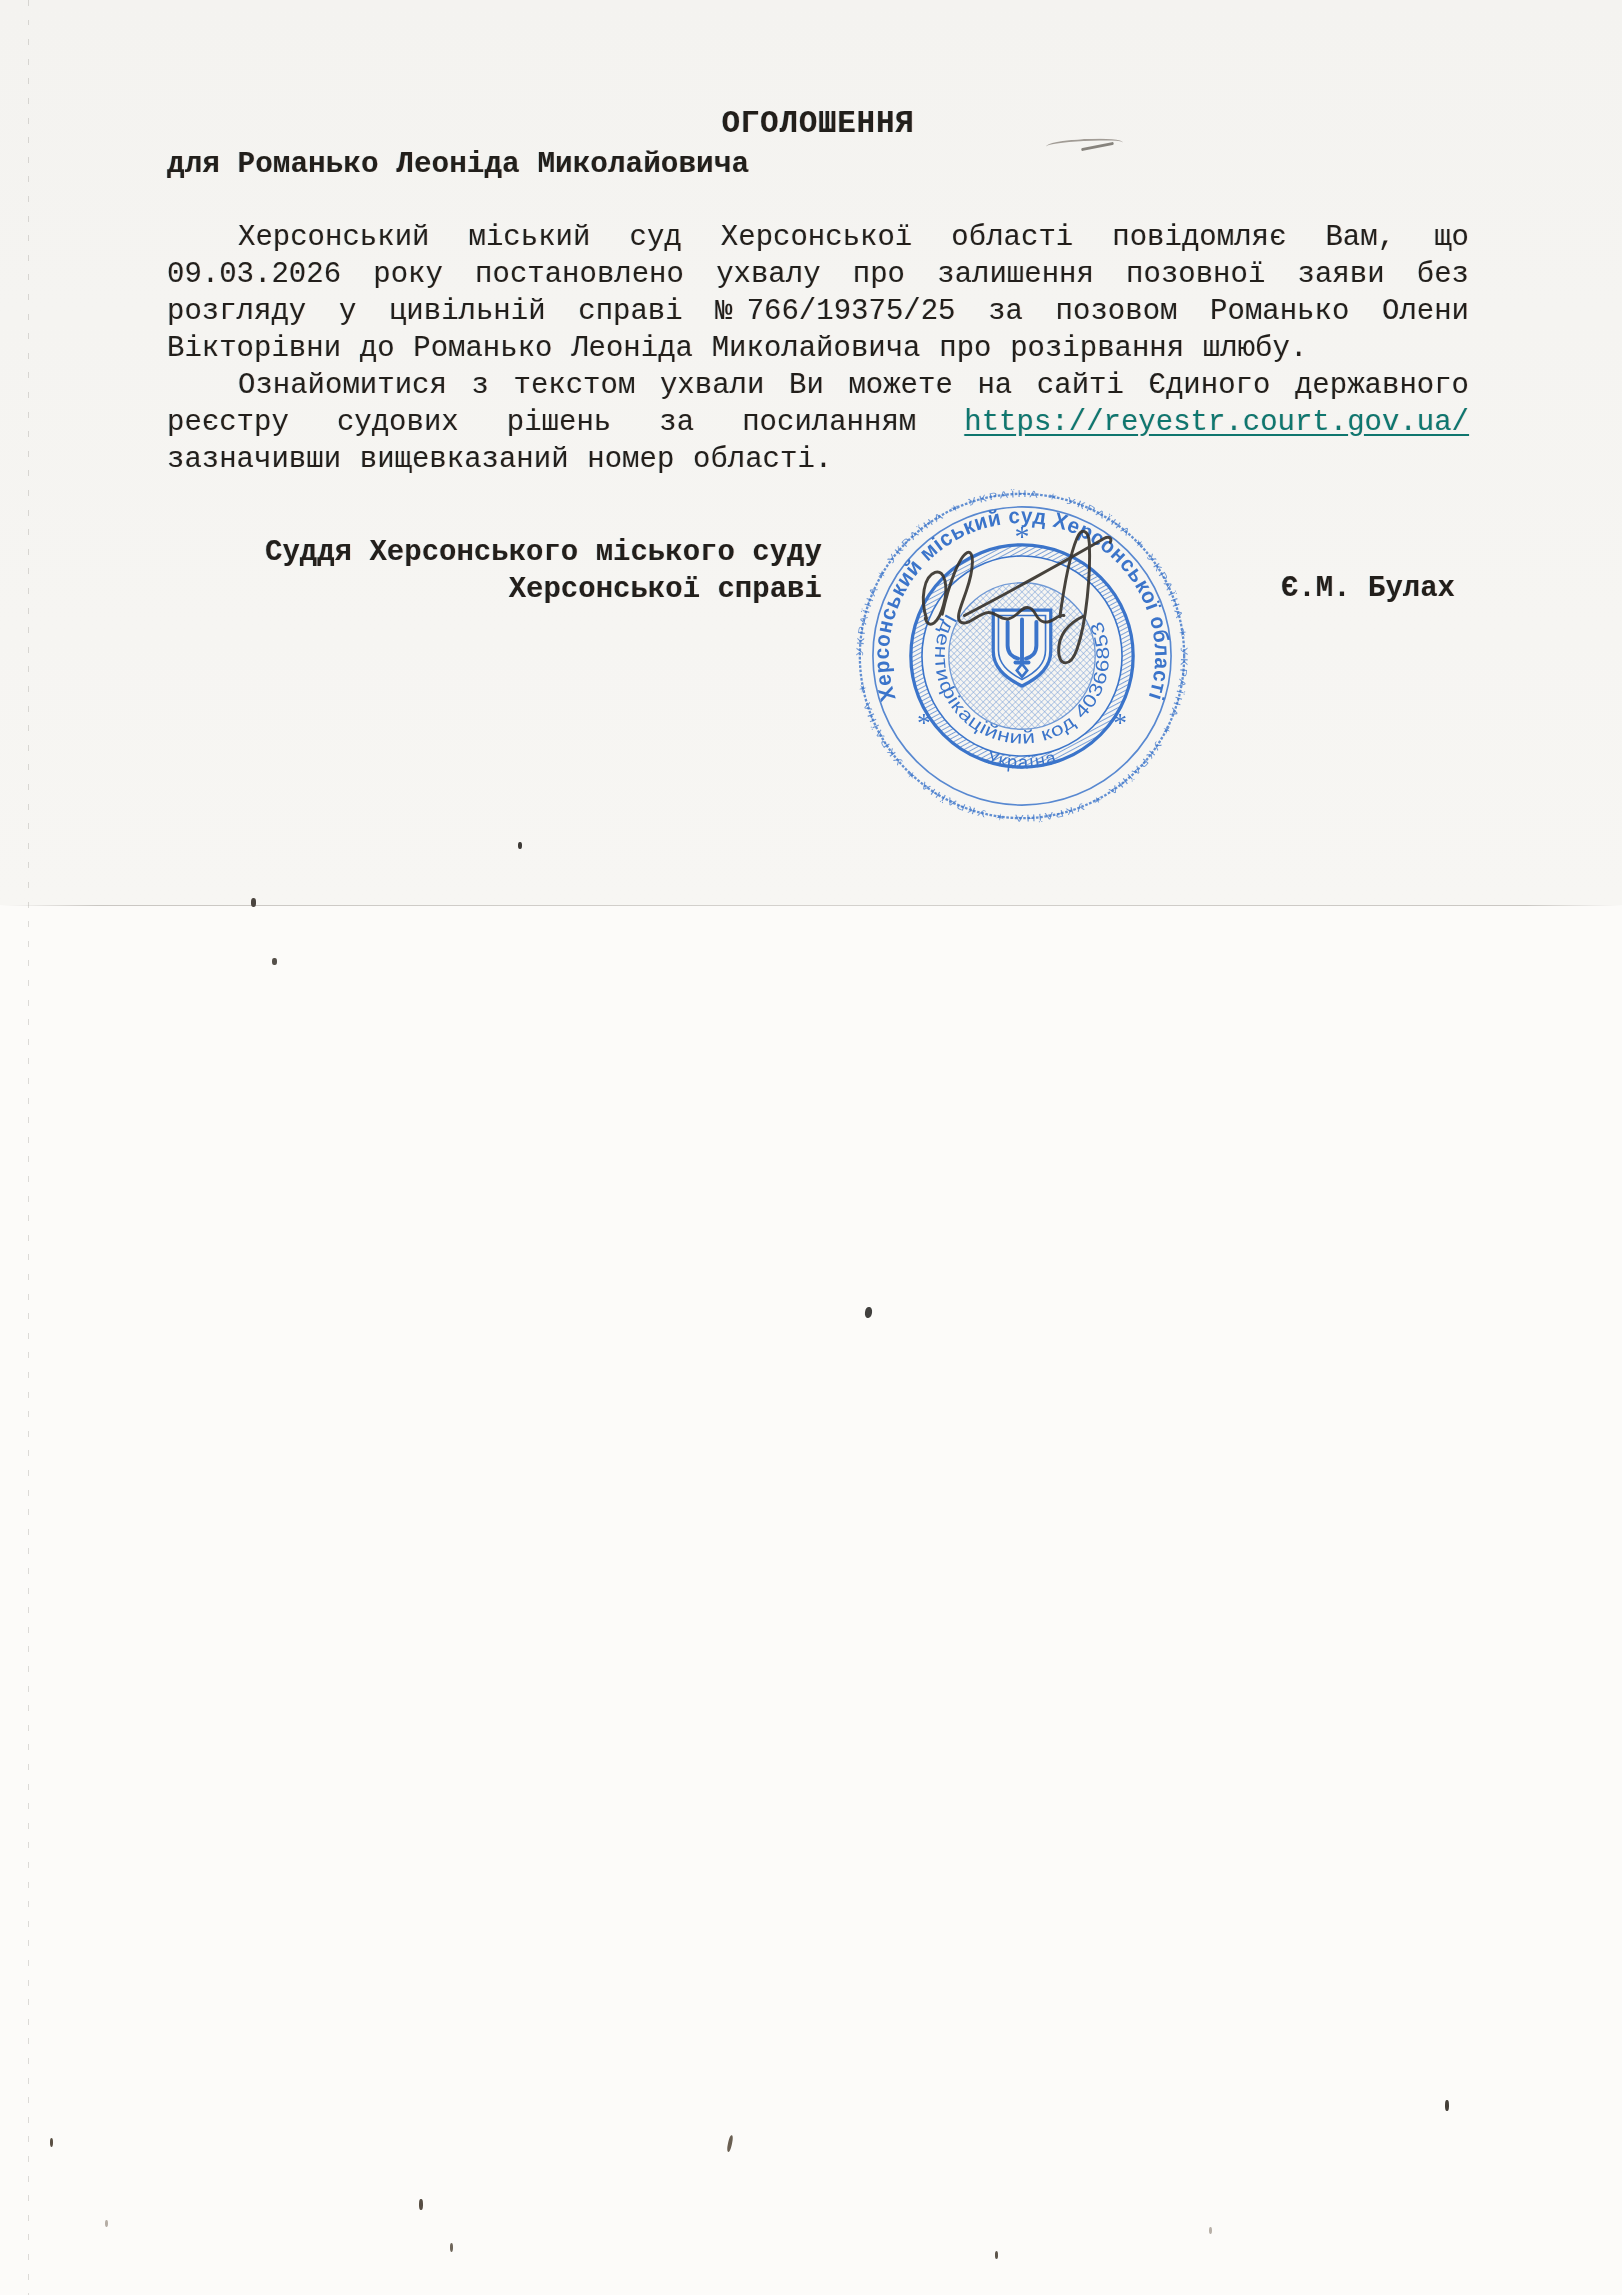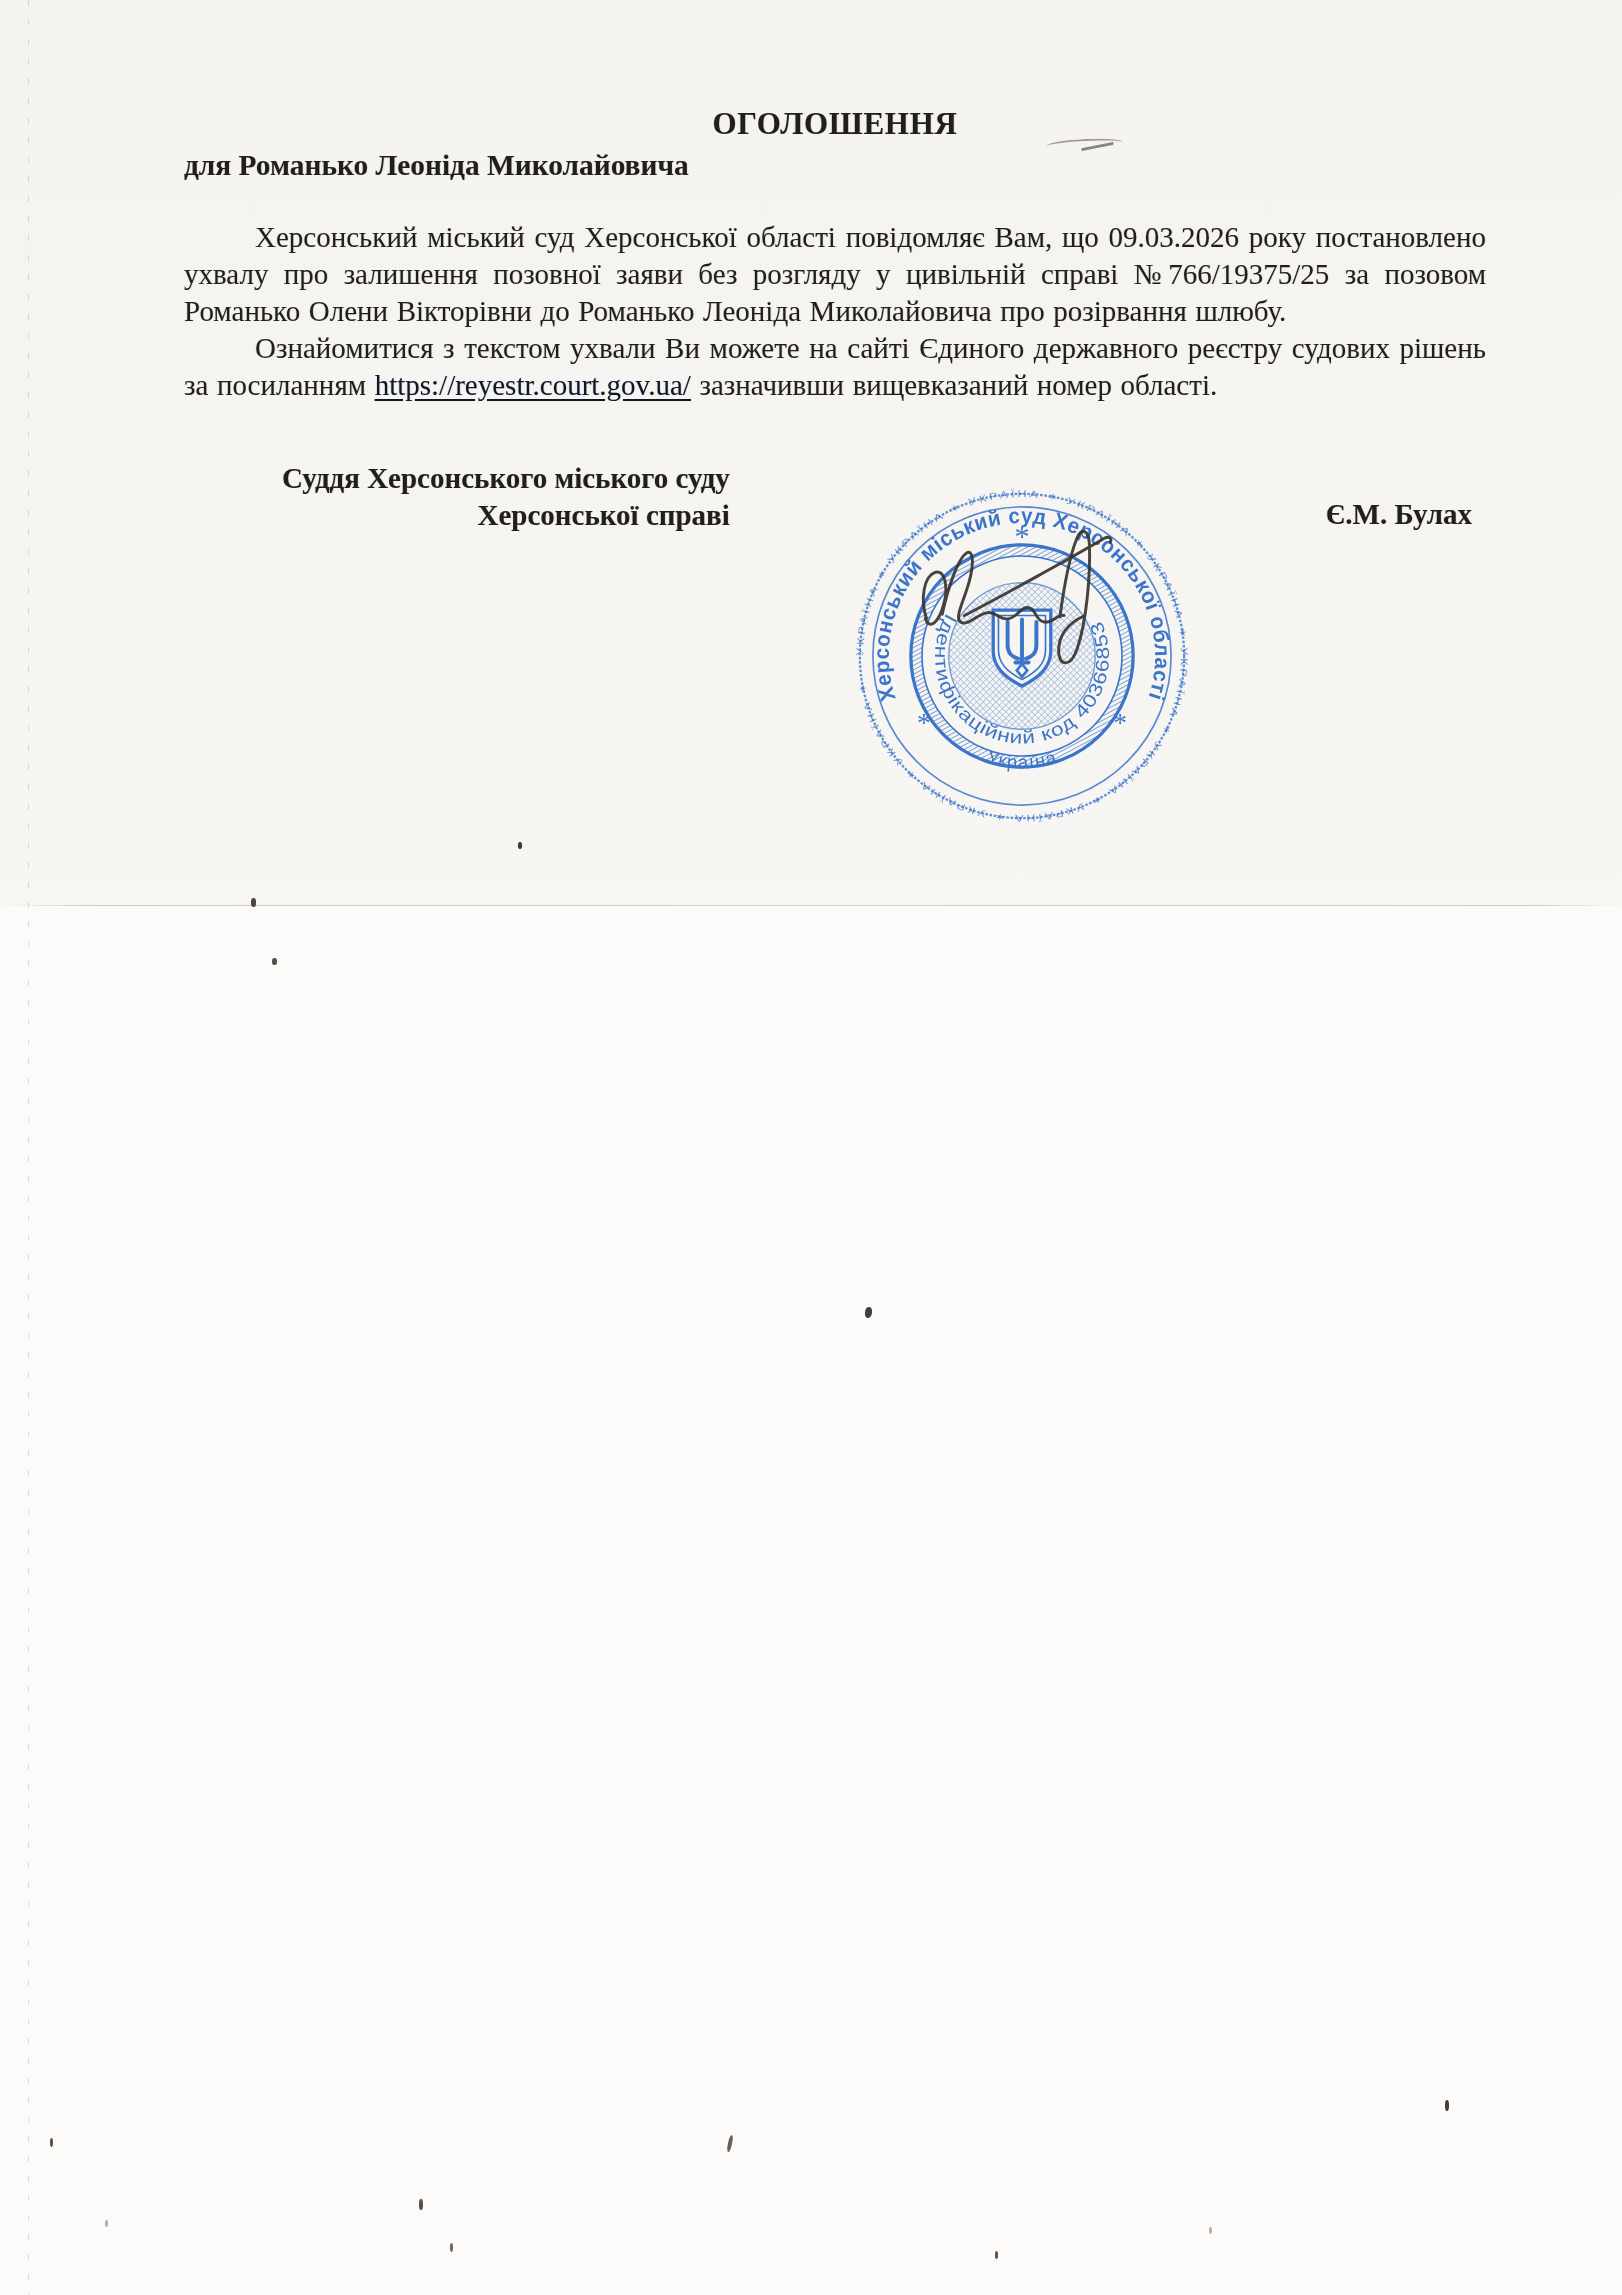--- a/index.html
+++ b/index.html
@@ -16,29 +16,30 @@
   }
   .fold-line{
     position:absolute;left:0;top:905px;width:100%;height:1.3px;
     background:linear-gradient(90deg,rgba(140,135,128,0) 0%,rgba(140,135,128,.45) 6%,rgba(152,147,140,.40) 50%,rgba(140,135,128,.45) 94%,rgba(140,135,128,0) 100%);
   }
   .tick-line{
     position:absolute;left:27.5px;top:0;width:1.3px;height:100%;opacity:.40;
     background-image:repeating-linear-gradient(180deg,rgba(130,126,120,.65) 0 5.9px,transparent 5.9px 19.6px);
   }
   .doc{
-    position:absolute;left:184px;top:105px;width:1302px;
+    position:absolute;left:167px;top:105px;width:1302px;
     font-size:29px;line-height:37px;text-align:justify;
     text-shadow:0.7px 0 0 rgba(185,60,25,.14),-0.7px 0 0 rgba(0,135,185,.14);
+    font-family:Liberation Mono, monospace;
   }
   .doc-title{margin:0;text-align:center;font-size:31px;font-weight:bold;line-height:38px;letter-spacing:0.7px;}
   .doc-subtitle{margin:2.6px 0 0 0;text-align:left;font-size:29.4px;font-weight:bold;line-height:38px;}
   .doc p{margin:0;text-indent:71px;word-spacing:1.3px;}
   .doc p.first{margin-top:35px;}
-  .doc-link{color:#0f172a;text-decoration:underline;text-underline-offset:3.9px;}
+  .doc-link{color:#0f766e;text-decoration:underline;text-underline-offset:3.9px;}
   .sig-row{display:flex;justify-content:space-between;align-items:flex-end;margin-top:56px;font-weight:bold;text-align:right;}
   .sig-role{margin-left:98px;line-height:37px;}
   .sig-name{margin-right:14px;line-height:37px;padding-bottom:0.7px;}
   .stamp-wrap{
     position:absolute;left:852px;top:486px;width:340px;height:340px;
     mix-blend-mode:multiply;opacity:.93;
   }
   .smudge1{
     position:absolute;left:1046px;top:139px;width:77px;height:9.2px;
     border-top:2px solid rgba(92,84,74,.55);border-radius:60%;

